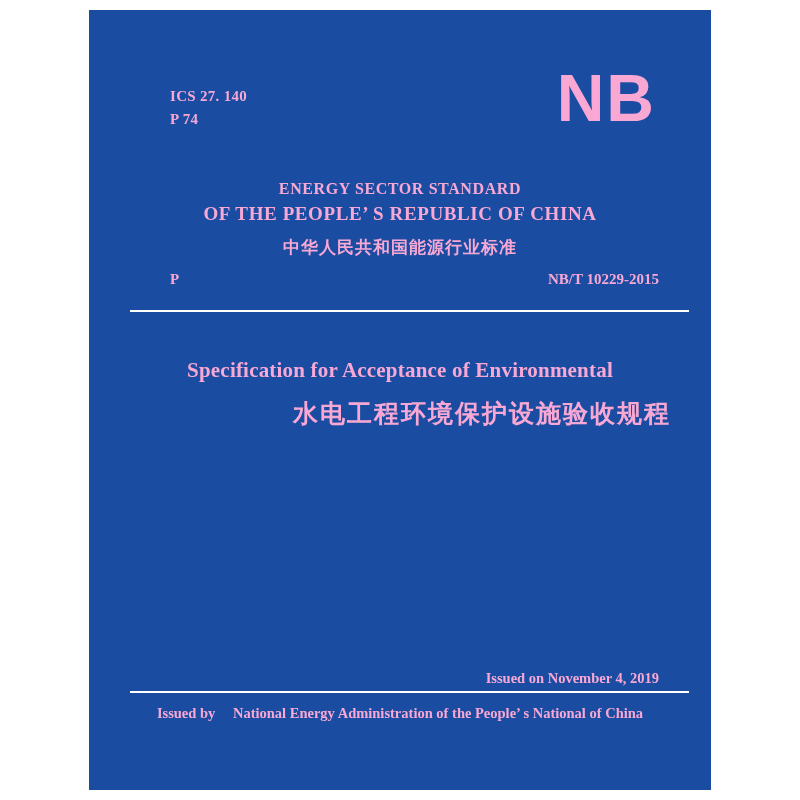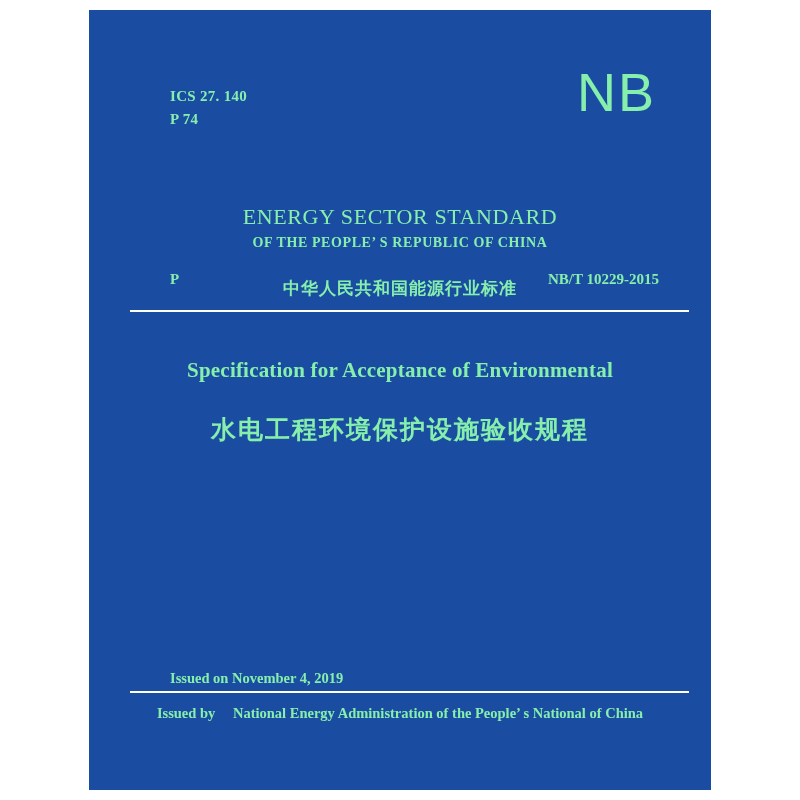--- a/index.html
+++ b/index.html
@@ -11,74 +11,73 @@
     font-family: "Liberation Serif", serif;
   }
 
   #cover {
     position: absolute;
     left: 89px;
     top: 10px;
     width: 622px;
     height: 780px;
     background: #1a4da2;
-    color: #86efac;
+    color: #f9a8d4;
     overflow: hidden;
   }
 
   
   .ics-block {
     position: absolute;
     left: 81px;
     top: 75px;
     line-height: 1.5;
   }
   .ics-line {
     font-size: 15px;
     font-weight: bold;
     letter-spacing: 0.3px;
   }
 
   .nb-logo {
     position: absolute;
     right: 55px;
     top: 55px;
-    font-size: 54px;
-    font-weight: normal;
+    font-size: 66px;
+    font-weight: bold;
     letter-spacing: 2px;
     line-height: 1;
     font-family: "Liberation Sans", sans-serif;
     text-align: right;
   }
 
   
   .org-block {
     position: absolute;
     left: 0;
     right: 0;
     top: 167px;
     text-align: center;
   }
   .org-en1 {
-    font-size: 22px;
-    font-weight: normal;
+    font-size: 16px;
+    font-weight: bold;
     letter-spacing: 0.6px;
     line-height: 1.45;
-    margin-top: 24px;
   }
   .org-en2 {
-    font-size: 14px;
+    font-size: 19px;
     font-weight: bold;
     letter-spacing: 0.6px;
     line-height: 1.45;
   }
   .org-cn {
     font-size: 17px;
     font-weight: bold;
-    margin-top: 24px;
+    margin-top: 8px;
     letter-spacing: 1px;
     font-family: "DejaVu Sans", sans-serif;
   }
 
   .code-row {
     position: absolute;
     left: 81px;
     right: 52px;
     top: 261px;
     display: flex;
@@ -108,33 +107,34 @@
   }
   .title-en {
     font-size: 21px;
     font-weight: bold;
     line-height: 1.62;
     letter-spacing: 0.2px;
   }
   .title-cn {
     font-size: 25px;
     font-weight: bold;
-    margin-top: 26px;
+    margin-top: 10px;
     letter-spacing: 2px;
     font-family: "DejaVu Sans", sans-serif;
+    text-align: right;
   }
 
   
   .dates-row {
     position: absolute;
     left: 81px;
     right: 52px;
     top: 660px;
     display: flex;
-    justify-content: space-between;
+    justify-content: flex-end;
     font-size: 14.5px;
     font-weight: bold;
   }
 
   .issuer-row {
     position: absolute;
     left: 0;
     right: 0;
     top: 695px;
     text-align: center;

